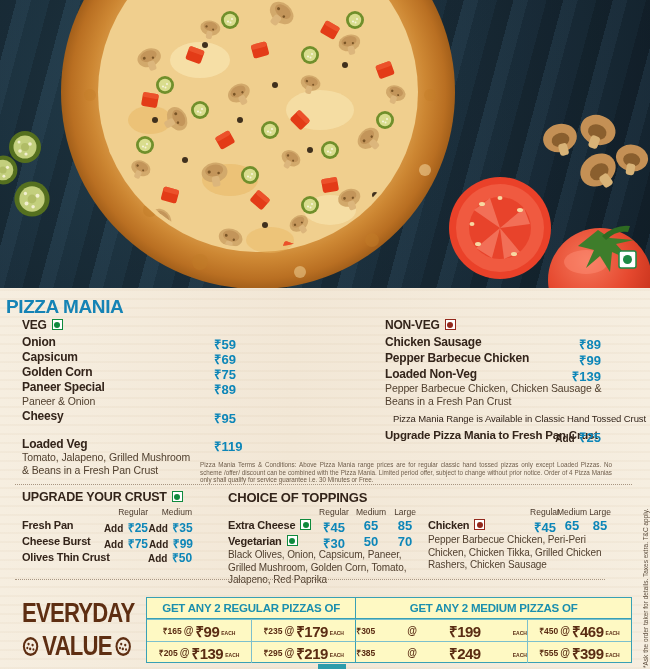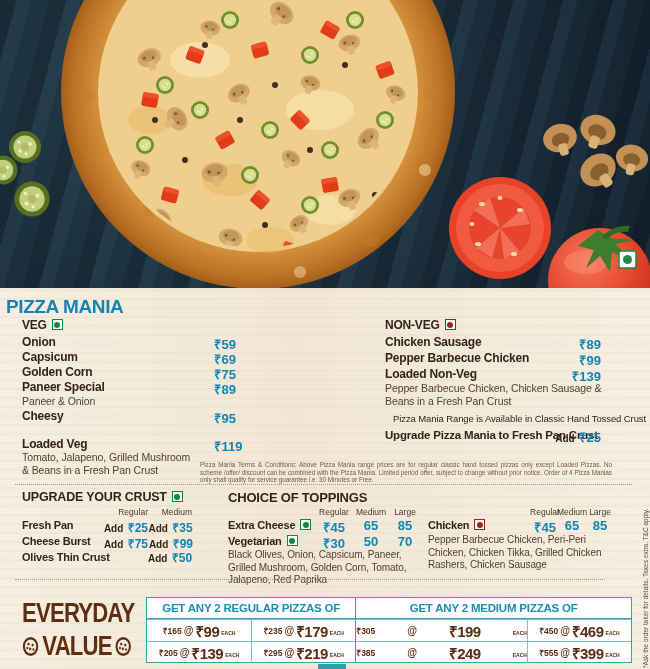--- a/index.html
+++ b/index.html
@@ -36,21 +36,21 @@
         position:relative;vertical-align:-1px;margin-left:5px;background:#fff;}
   .vicon::after,.nvicon::after{content:'';position:absolute;left:1.5px;top:1.5px;width:6px;height:6px;
         border-radius:50%;background:#0f8a3d;}
   .nvicon{border-color:#93291d;} .nvicon::after{background:#93291d;}
 
   
   .evword{color:#5e2e12;font-weight:900;font-size:27px;letter-spacing:-1px;
           transform:scaleX(.82);transform-origin:center;white-space:nowrap;}
   .deals{position:absolute;left:146px;top:597px;width:486px;height:66px;
          display:grid;grid-template-columns:repeat(4,1fr);grid-template-rows:21px 22px 22px;
-         border:1.5px solid #38a0b5;background:#ffffff;box-sizing:border-box;}
+         border:1.5px solid #38a0b5;background:#fef9c3;box-sizing:border-box;}
   .deal-header{grid-column:span 2;display:flex;align-items:center;justify-content:center;
          color:#1b8fae;font-weight:bold;font-size:11.5px;letter-spacing:-0.2px;
          border-bottom:1.5px solid #38a0b5;}
   .deal-header.med{border-left:1.5px solid #38a0b5;}
   .deal-cell{display:flex;align-items:center;justify-content:center;gap:2px;
          border-top:1px solid #7cc0cd;border-left:1px solid #7cc0cd;white-space:nowrap;}
   .deal-cell:nth-child(4n+3){border-left:none;}
   .deal-cell.medge{border-left:1.5px solid #38a0b5;gap:32px;}
   .dbase{color:#5a2c13;font-weight:bold;font-size:8.5px;}
   .dat{color:#5a2c13;font-weight:bold;font-size:10px;}

